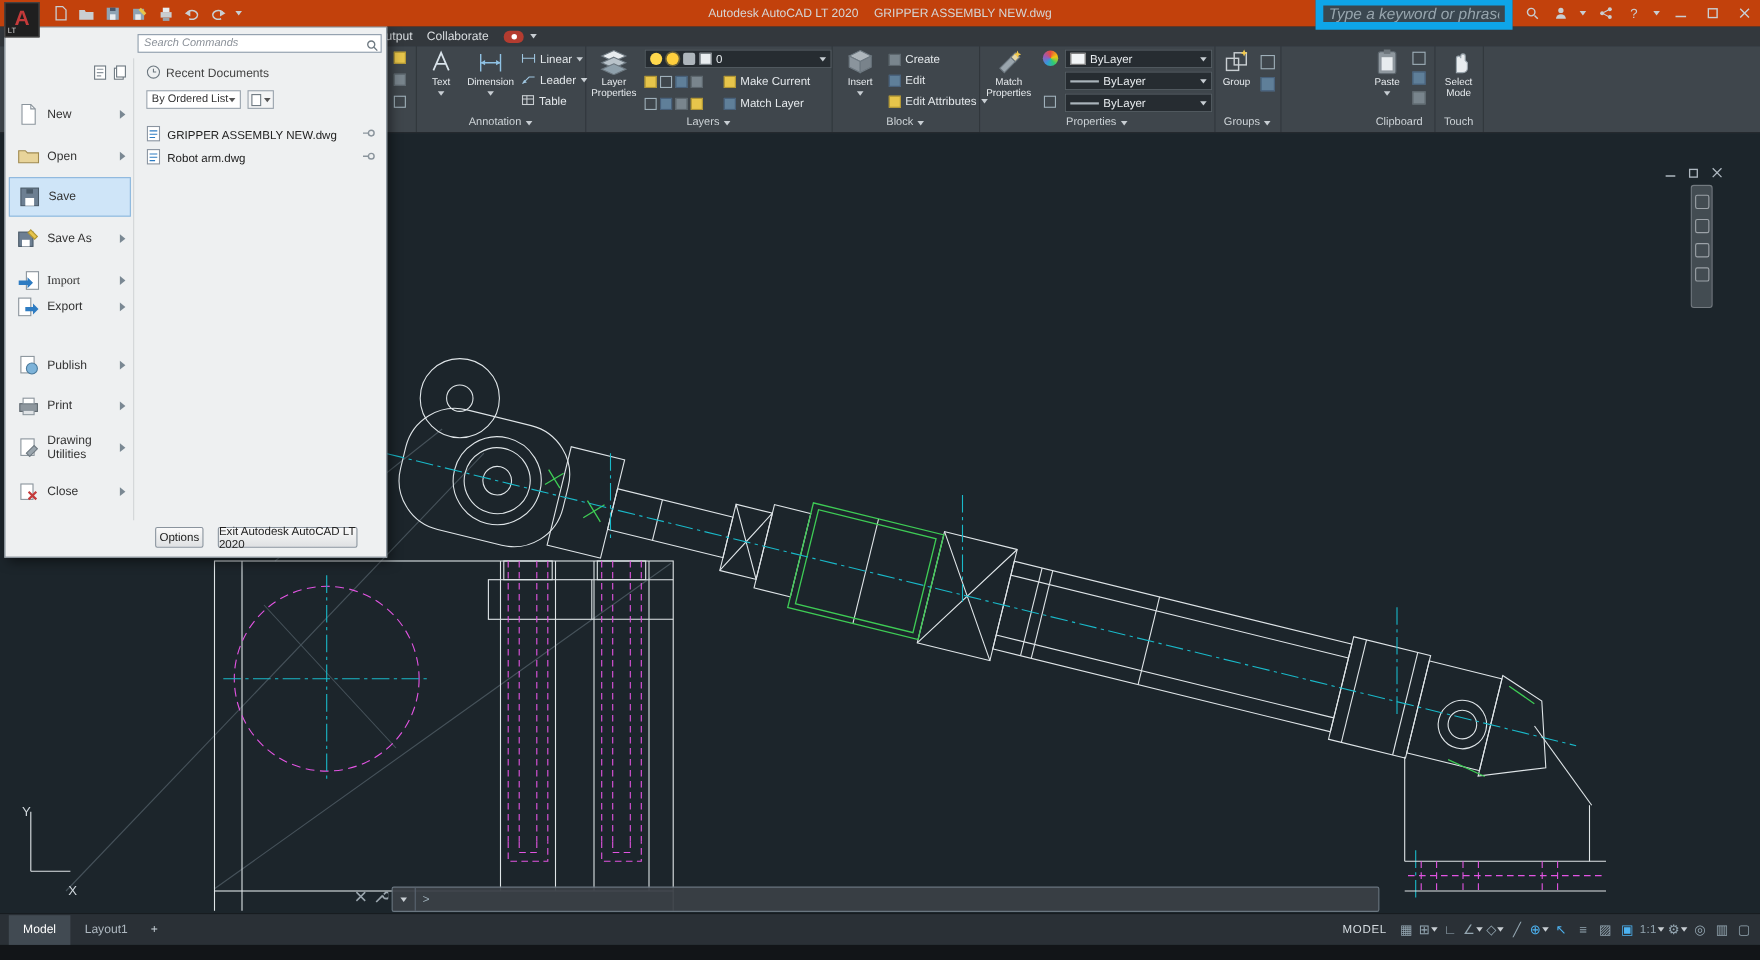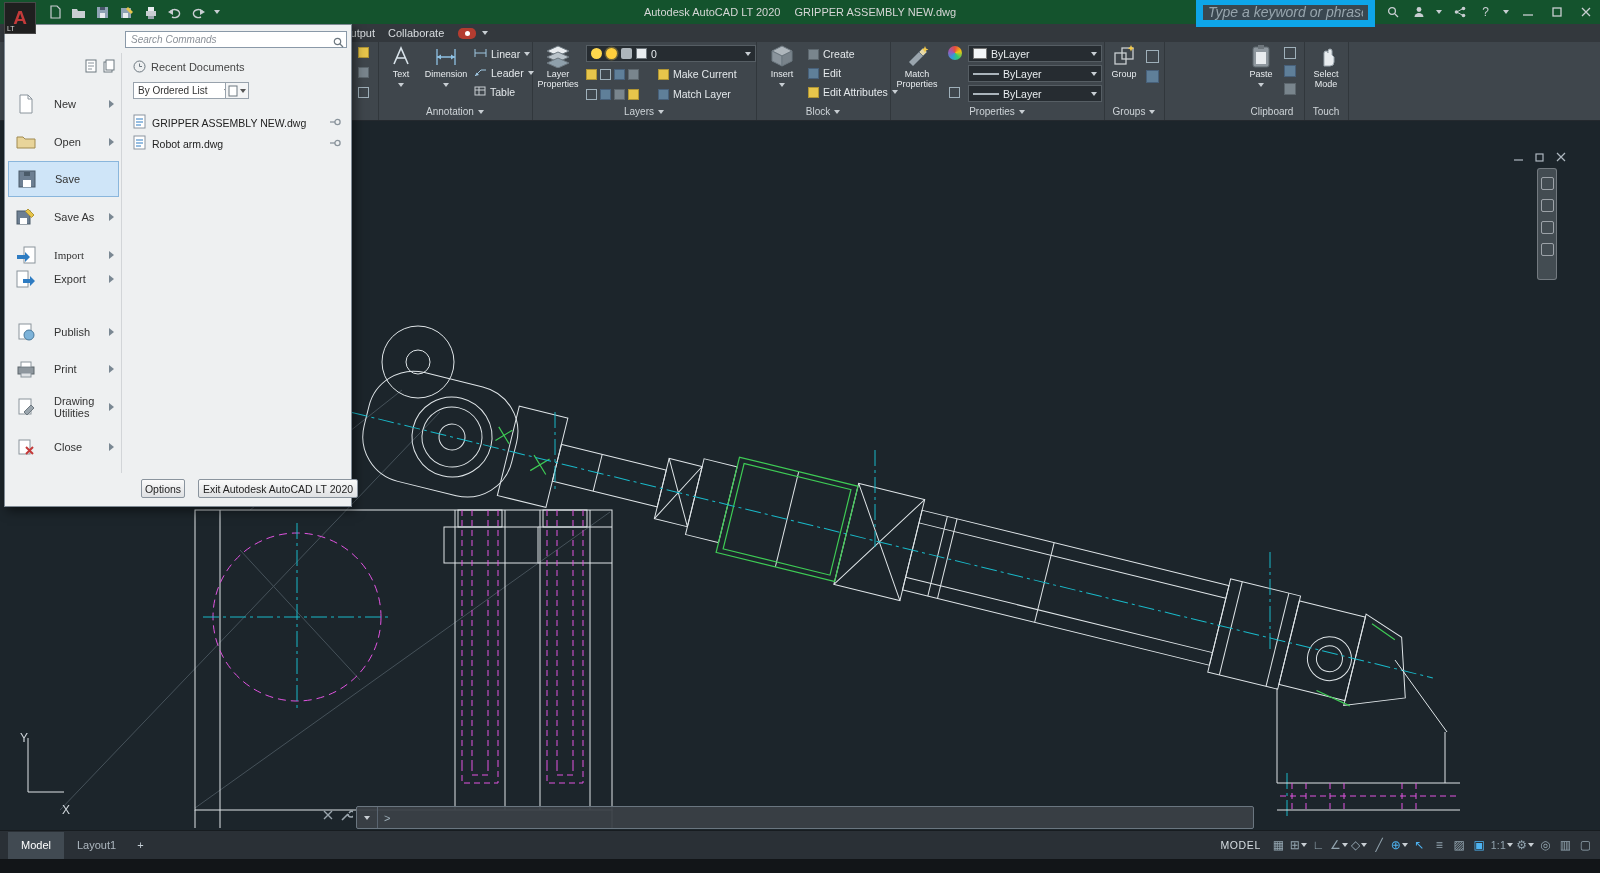--- a/index.html
+++ b/index.html
@@ -1,20 +1,20 @@
 <!DOCTYPE html>
 <html><head>
 <meta charset="utf-8">
 <style>
   html,body{margin:0;padding:0;background:#000;}
   .app{position:relative;width:1600px;height:873px;background:#1c252b;overflow:hidden;
        font-family:"Liberation Sans",sans-serif;-webkit-font-smoothing:antialiased;}
 
   
-  .titlebar{position:absolute;left:0;top:0;width:1600px;height:24px;background:#14532d;z-index:40;}
+  .titlebar{position:absolute;left:0;top:0;width:1600px;height:24px;background:#c2410c;z-index:40;}
   .applogo{position:absolute;left:4px;top:2px;width:30px;height:30px;background:#1f1f1f;border:1px solid #484848;
            z-index:45;display:flex;align-items:center;justify-content:center;color:#c43a3a;font-size:19px;font-weight:bold;}
   .applogo .lt{position:absolute;left:2px;bottom:1px;font-size:7px;color:#d8d8d8;font-weight:normal;}
   .logocaret{position:absolute;left:37px;top:10px;}
   .qat{position:absolute;left:46px;top:0;height:24px;display:flex;align-items:center;gap:7px;}
   .qbtn{width:17px;height:17px;display:flex;align-items:center;justify-content:center;}
   .qbtn svg{display:block;}
   .tb-title{position:absolute;left:0;top:0;width:100%;height:24px;display:flex;align-items:center;justify-content:center;
             gap:14px;color:#d6d6d6;font-size:11px;pointer-events:none;}
   .tb-right{position:absolute;right:0;top:0;height:24px;display:flex;align-items:center;gap:9px;padding-right:4px;}
@@ -82,35 +82,35 @@
   .sicon{min-width:17px;height:20px;display:flex;align-items:center;justify-content:center;font-size:12px;color:#93a5b0;gap:1px;}
   .sicon.active{color:#4db2f0;}
   .sicon .txt{font-size:10.5px;letter-spacing:.3px;}
   .modelbadge{font-size:10.5px;color:#d6dde2;letter-spacing:.6px;margin-right:6px;}
   .bottomstrip{position:absolute;left:0;top:858px;width:1600px;height:15px;background:#121518;}
 
   
   .appmenu{position:absolute;left:4px;top:24px;width:346px;height:481px;background:#eef0f1;border:1px solid #7f8a94;
            box-shadow:3px 4px 10px rgba(0,0,0,.5);z-index:30;}
   .msep{position:absolute;left:116px;top:28px;width:1px;height:420px;background:#d2d5d8;}
-  .mitem{position:absolute;left:3px;width:111px;height:36px;display:flex;align-items:center;gap:16px;padding-left:6px;
+  .mitem{position:absolute;left:3px;width:111px;height:36px;display:flex;align-items:center;gap:5px;padding-left:6px;
          box-sizing:border-box;font-size:11px;color:#333;}
   .mitem.selected{background:#cfe5f8;border:1px solid #8ab6dc;}
   .mitem .micon{width:24px;height:22px;display:flex;align-items:center;justify-content:center;flex:none;}
   .mitem .lbl{line-height:12px;}
   .marr{position:absolute;right:5px;width:0;height:0;border-top:4px solid transparent;border-bottom:4px solid transparent;
         border-left:5px solid #7a8893;}
   .msearch{position:absolute;left:120px;top:6px;width:222px;height:17px;box-sizing:border-box;border:1px solid #8a99a8;
            background:#fff;font-size:10px;color:#444;padding:0 18px 0 5px;}
   .msearch::placeholder{color:#8a9098;font-style:italic;}
   .msearchicon{position:absolute;left:328px;top:9px;}
   .mtoggle{position:absolute;top:33px;width:15px;height:15px;display:flex;align-items:center;justify-content:center;}
   .rdhead{position:absolute;left:146px;top:36px;font-size:11px;color:#444;}
   .clockicon{position:absolute;left:128px;top:34px;}
-  .sortdd{position:absolute;left:128px;top:57px;width:102px;height:17px;box-sizing:border-box;background:#fff;
+  .sortdd{position:absolute;left:128px;top:57px;width:86px;height:17px;box-sizing:border-box;background:#fff;
           border:1px solid #98a2ac;display:flex;align-items:center;justify-content:space-between;
           padding:0 4px;font-size:10px;color:#333;}
   .sorticonbtn{position:absolute;left:220px;top:57px;width:24px;height:17px;box-sizing:border-box;background:#f4f5f6;
           border:1px solid #98a2ac;display:flex;align-items:center;justify-content:center;gap:2px;}
   .ditem{position:absolute;left:124px;width:216px;height:19px;display:flex;align-items:center;gap:6px;
          font-size:10.5px;color:#222;padding:0 4px;box-sizing:border-box;}
   .obtn{position:absolute;bottom:8px;height:19px;font-size:10.5px;color:#222;
         background:linear-gradient(#fafafa,#dfe1e3);border:1px solid #8a949e;border-radius:2px;
         display:flex;align-items:center;justify-content:center;box-sizing:border-box;}
 </style>
@@ -854,18 +854,18 @@
       <span style="margin-left:auto;">
         <svg width="12" height="10">
             <circle cx="8.5" cy="5" r="2.6" fill="none" stroke="#8a949c" stroke-width="1.3"></circle>
             <line x1="1" y1="5" x2="6" y2="5" stroke="#8a949c" stroke-width="1.3"></line>
           </svg></span>
     </div>
 
     <div class="obtn" style="left:136px;width:44px;">
       <span>Options</span>
       </div>
-    <div class="obtn" style="left:193px;width:160px;">
+    <div class="obtn" style="left:193px;width:127px;">
       <span>Exit Autodesk AutoCAD LT 2020</span>
       </div>
   </div>
 
 </div>
 
 </body></html>

